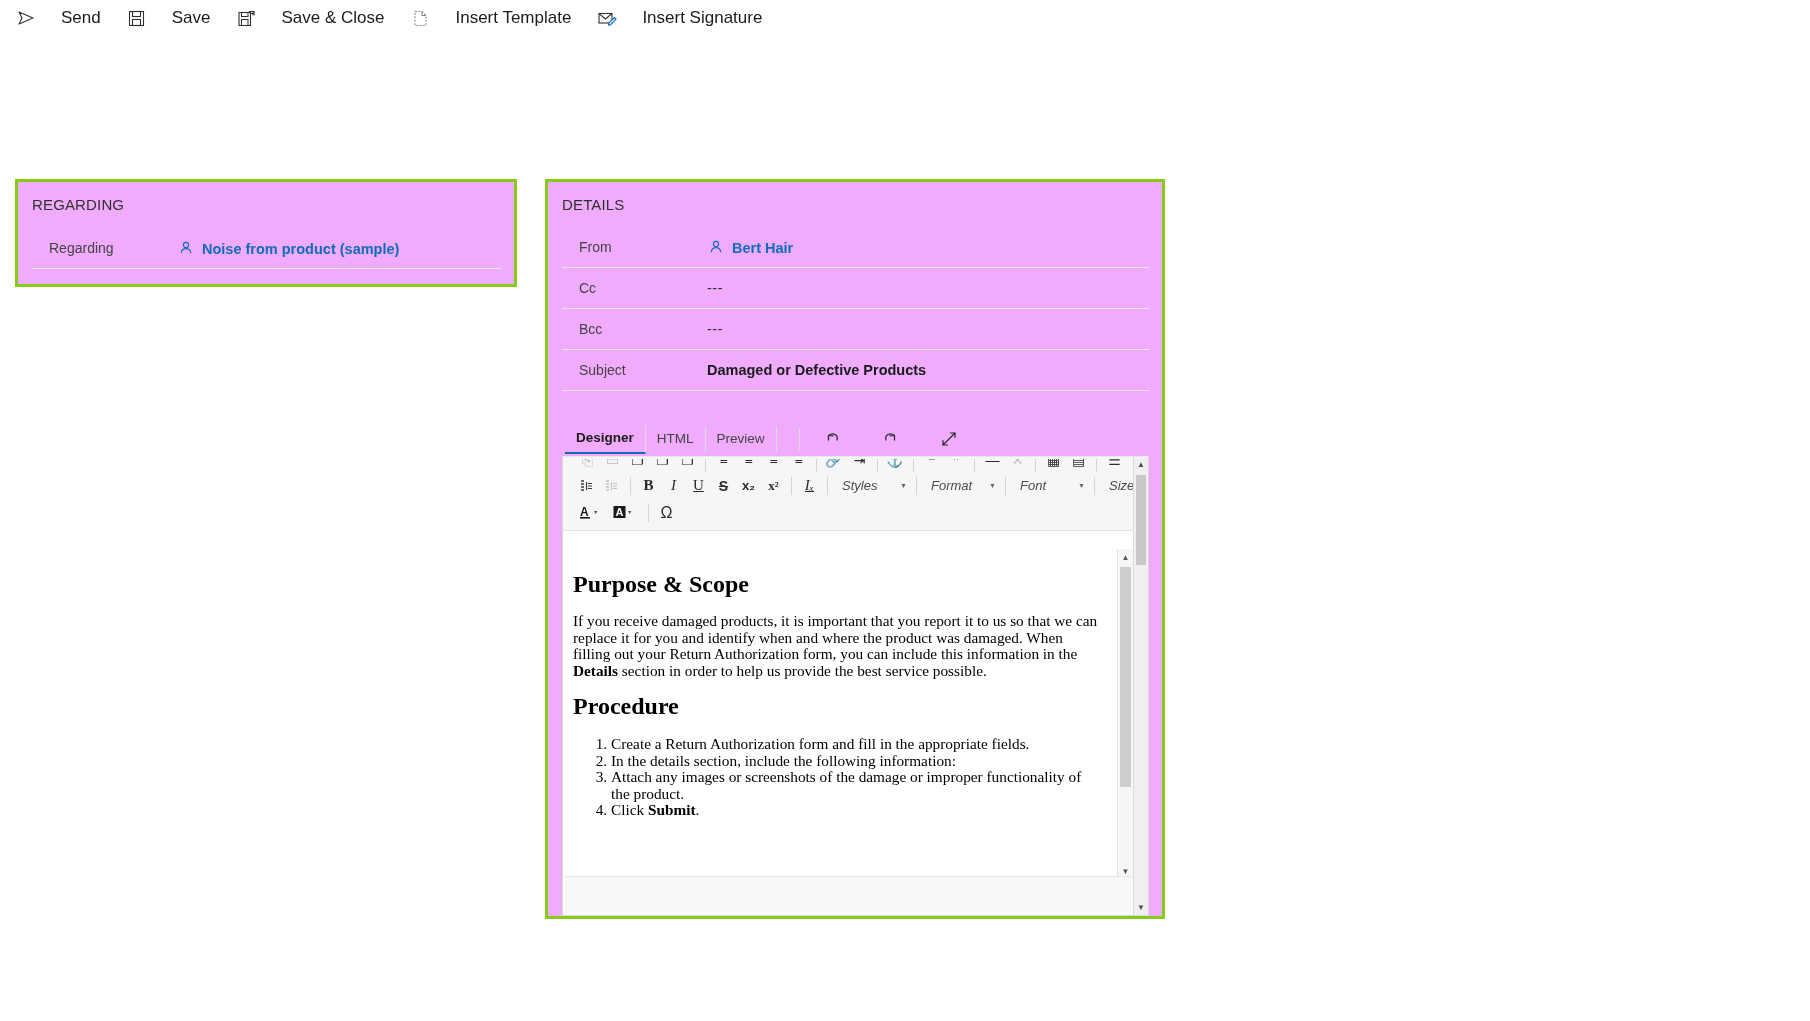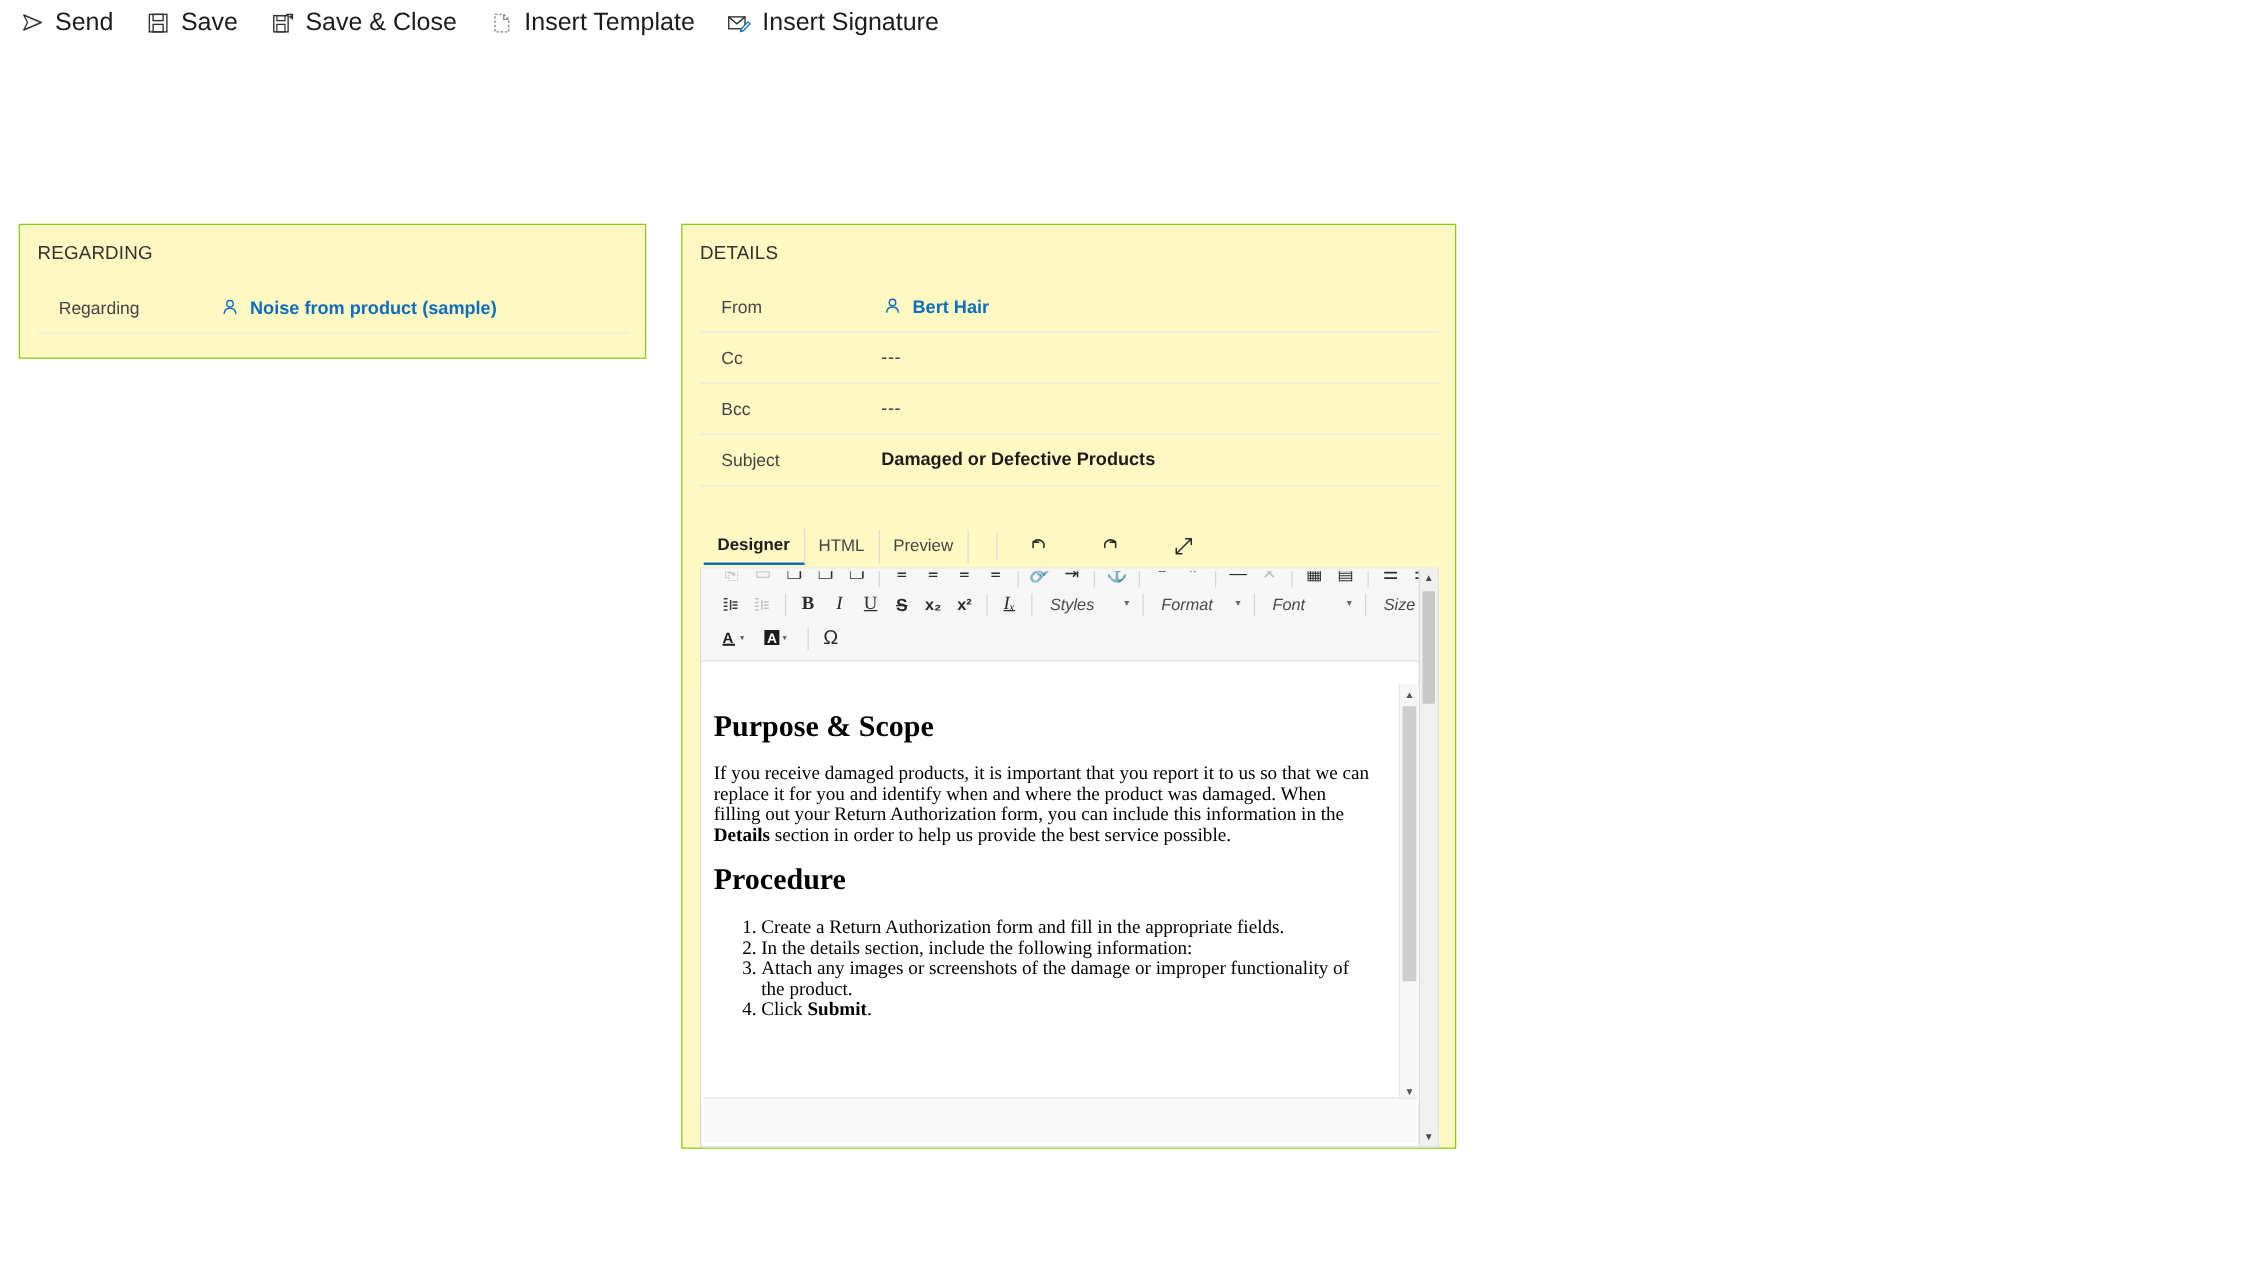--- a/index.html
+++ b/index.html
@@ -21,21 +21,22 @@
     background: #ffffff;
   }
   .cmd-btn {
     display: flex;
     align-items: center;
     height: 36px;
     padding: 0 10px 0 2px;
     margin-right: 14px;
     cursor: pointer;
     color: #1b1b1b;
-    font-size: 20px;
+    font-size: 17px;
+    gap: 17px;
   }
   .cmd-ico {
     width: 20px; height: 20px;
     margin-right: 8px;
     display: inline-flex;
     align-items: center;
     justify-content: center;
     flex: none;
   }
   .cmd-label { white-space: nowrap; }
@@ -108,22 +109,22 @@
 
   
   .body-area {
     position: relative;
     height: 884px;
     background: #ffffff;
     padding: 0;
   }
   .panel {
     position: absolute;
-    border: 1px solid #84cc16;
-    background: #fef9c3;
+    border: 3px solid #84cc16;
+    background: #f0abfc;
   }
   .panel-title {
     font-size: 15px;
     color: #323130;
     padding: 14px 0 0 14px;
     letter-spacing: 0.15px;
   }
 
   #regarding-panel { left: 15px;  top: 143px; width: 502px; height: 108px; }
   #details-panel   { left: 545px; top: 143px; width: 620px; height: 740px; }
@@ -565,21 +566,21 @@
                   <path d="M1 2 h3 M1 5 h3 M1 8 h3 M1 11 h3" stroke="#c2c2c2" stroke-width="1.3"></path>
                   <path d="M6.5 3 v8 M8 4.5 h4 M8 7 h4 M8 9.5 h4" stroke="#c2c2c2" stroke-width="1.2"></path>
                 </svg>
             </div>
             <div class="tb-sep"></div>
             <div class="tb-btn" style="font-weight:700;font-family:'Liberation Serif',serif;font-size:15px;">B</div>
             <div class="tb-btn" style="font-style:italic;font-family:'Liberation Serif',serif;font-size:15px;">I</div>
             <div class="tb-btn" style="text-decoration:underline;font-family:'Liberation Serif',serif;font-size:15px;">U</div>
             <div class="tb-btn" style="text-decoration:line-through;font-weight:700;font-size:14px;">S</div>
             <div class="tb-btn" style="font-weight:700;font-size:13px;">x₂</div>
-            <div class="tb-btn" style="font-weight:700;font-size:13px;">x²</div>
+            <div class="tb-btn" style="font-weight:700;font-size:13px;font-family:Liberation Serif, serif;">x²</div>
             <div class="tb-sep"></div>
             <div class="tb-btn" style="font-family:'Liberation Serif',serif;font-style:italic;font-size:15px;text-decoration:underline;">Iₓ</div>
             <div class="tb-sep"></div>
             <div class="tb-combo">
               <span>Styles</span>
               <span class="combo-caret">▼</span>
             </div>
             <div class="tb-sep"></div>
             <div class="tb-combo">
               <span>Format</span>

